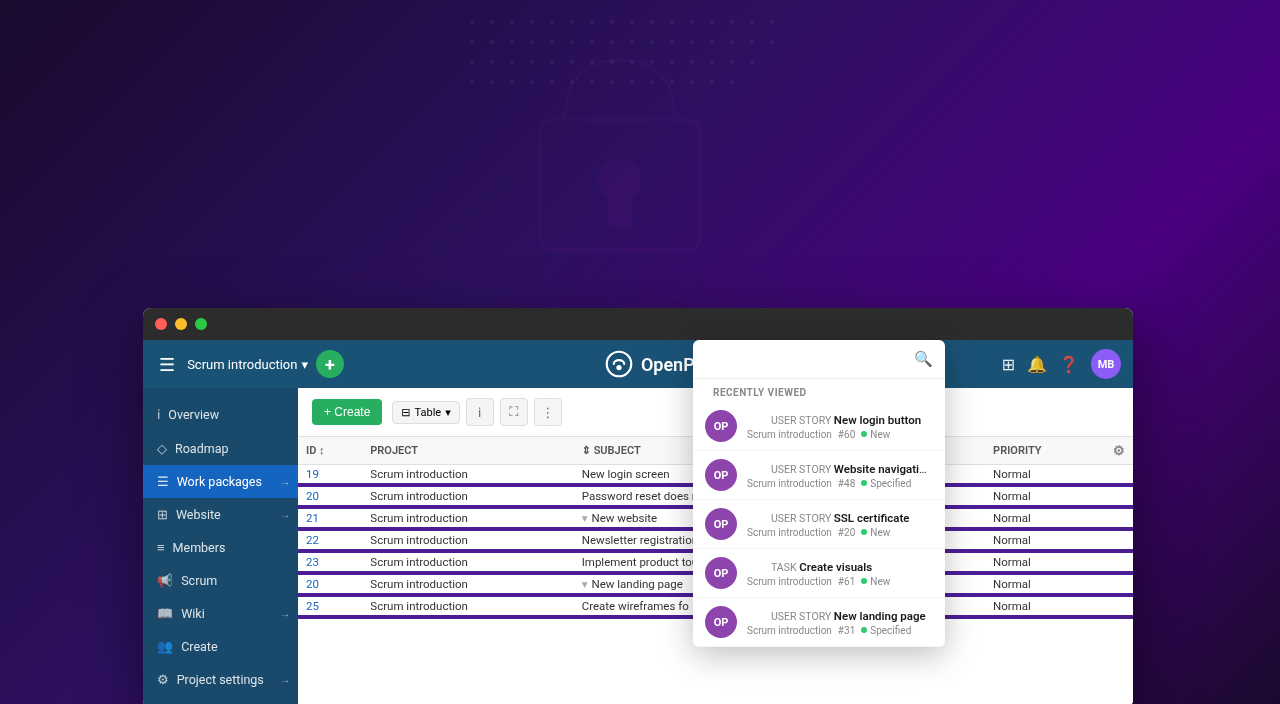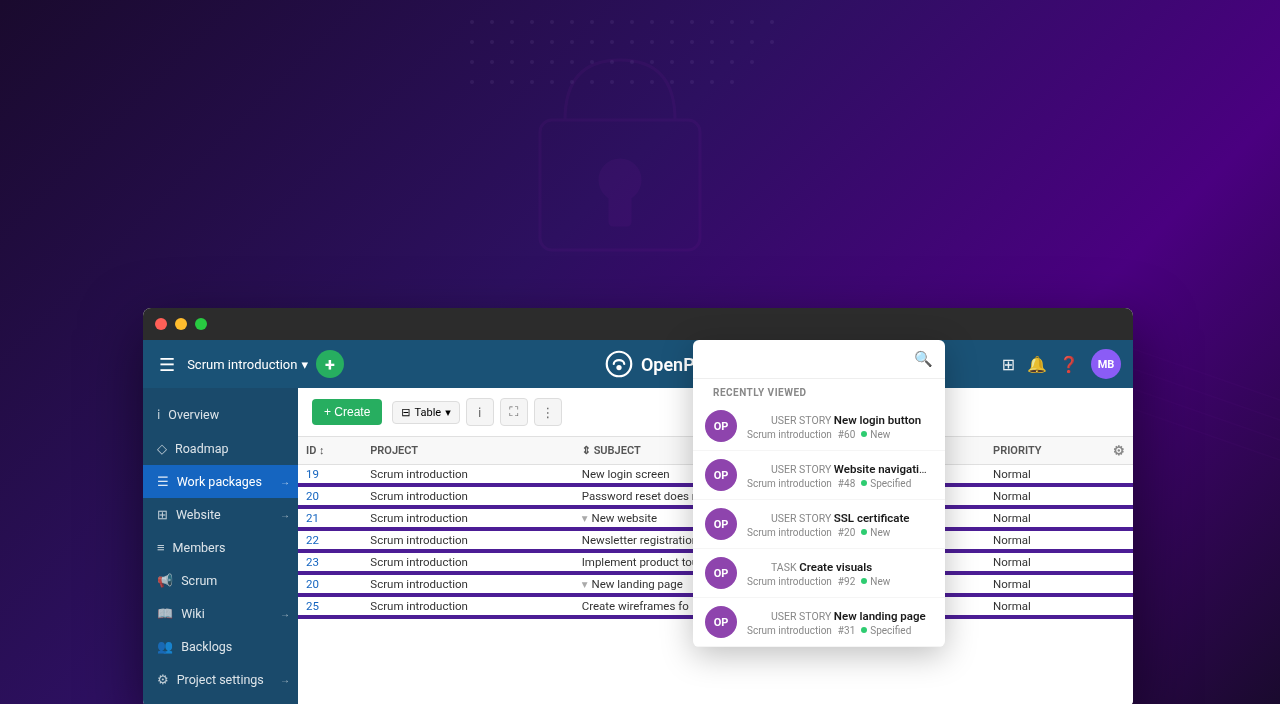--- a/index.html
+++ b/index.html
@@ -542,21 +542,21 @@
         <span class="sidebar-icon">📢</span>
         <span>Scrum</span>
       </div>
       <div class="sidebar-item">
         <span class="sidebar-icon">📖</span>
         <span>Wiki</span>
         <span class="arrow">→</span>
       </div>
       <div class="sidebar-item">
         <span class="sidebar-icon">👥</span>
-        <span>Backlogs</span>
+        <span>Create</span>
       </div>
       <div class="sidebar-item">
         <span class="sidebar-icon">⚙</span>
         <span>Project settings</span>
         <span class="arrow">→</span>
       </div>
     </div>
 
     <div class="main-content">
       <div class="main-toolbar">
@@ -738,21 +738,21 @@
       </div>
     </div>
       <div class="recent-item">
       <div class="recent-avatar">OP</div>
       <div class="recent-info">
         <div class="recent-title">
           <span class="type-label">TASK </span><span class="name-label">Create visuals</span>
         </div>
         <div class="recent-meta">
           <span>Scrum introduction</span>
-          <span>#92</span>
+          <span>#61</span>
           <span class="recent-status">
             <span class="recent-status-dot" style="background:#2ecc71"></span>
             New
           </span>
         </div>
       </div>
     </div>
       <div class="recent-item">
       <div class="recent-avatar">OP</div>
       <div class="recent-info">

